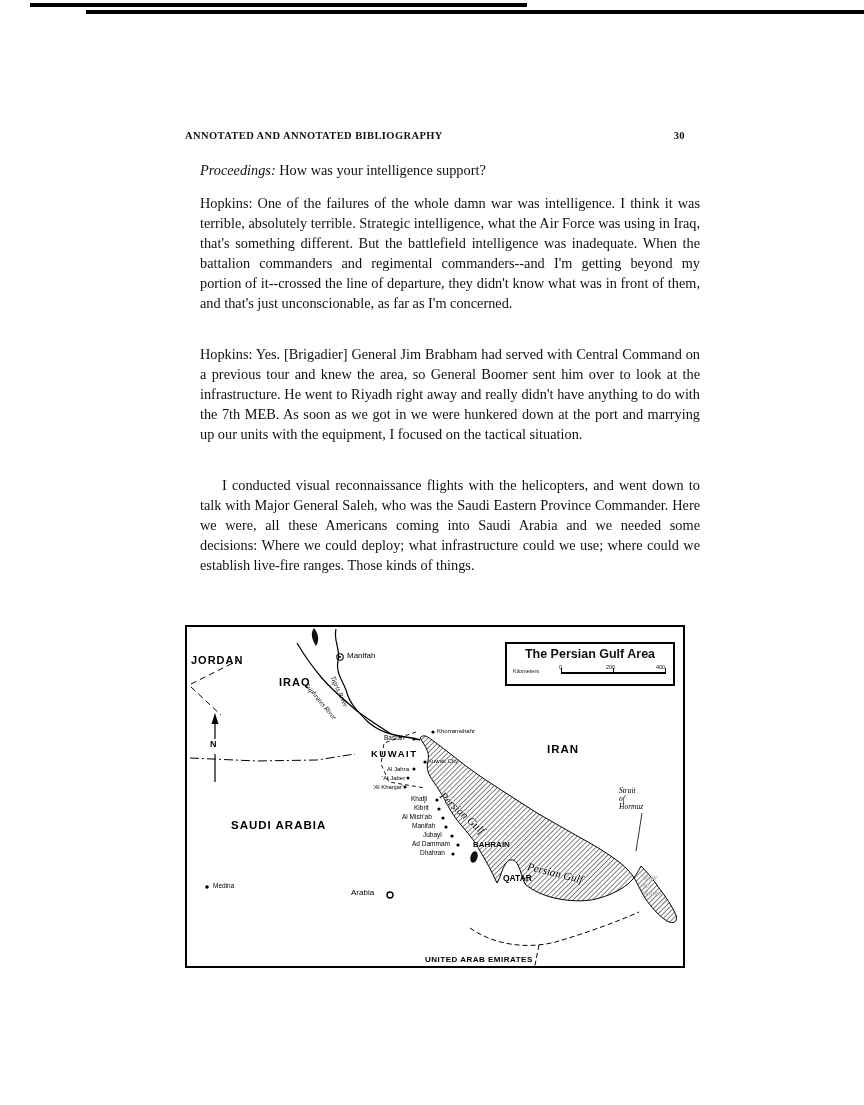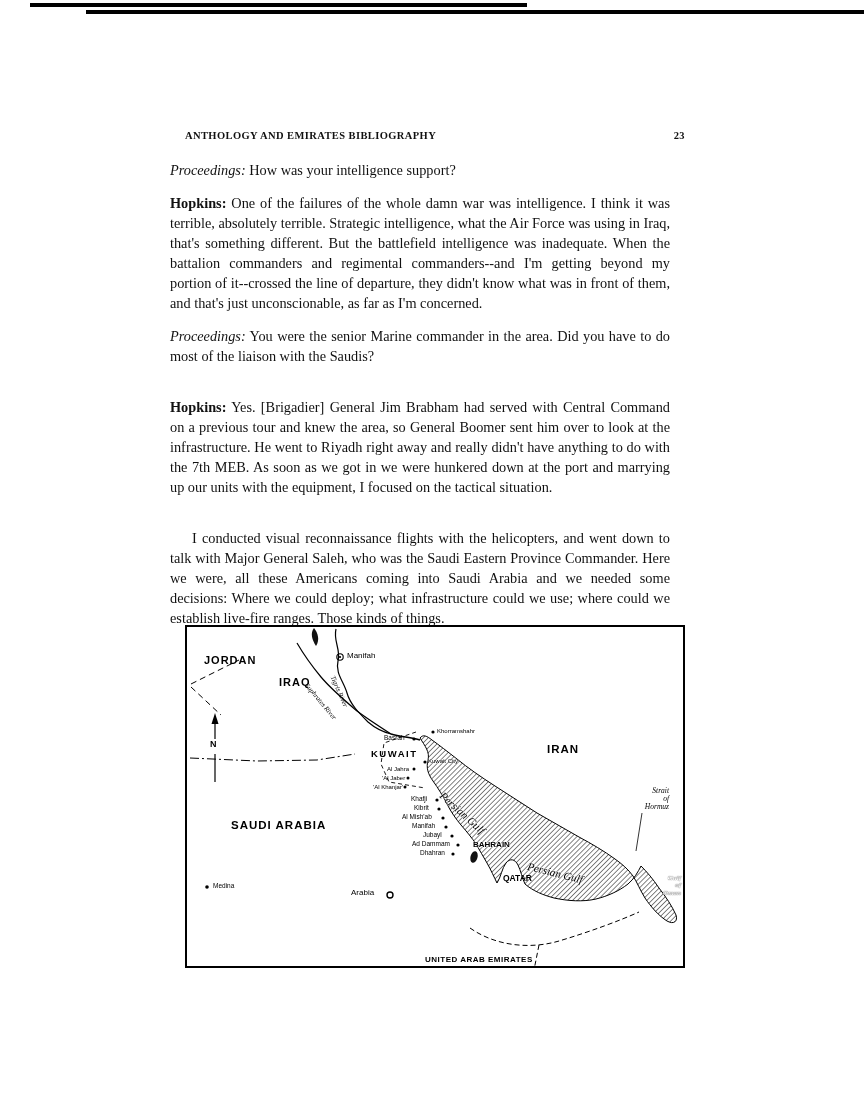--- a/index.html
+++ b/index.html
@@ -6,37 +6,37 @@
   html,body { width:864px; height:1105px; }
   body { position:relative; background:#ffffff; color:#111; font-family:"Liberation Serif", serif; overflow:hidden; }
 
   .scan-rule { position:absolute; background:#000; }
   .rule1 { left:30px; top:3px; width:497px; height:4px; }
   .rule2 { left:86px; top:10px; width:778px; height:4px; }
 
   .runhead { position:absolute; left:185px; top:130px; width:500px; display:flex; justify-content:space-between;
              font-size:10.5px; font-weight:bold; letter-spacing:0.4px; }
 
-  .textcol { position:absolute; left:170px; top:160px; width:500px; font-size:14.3px; line-height:20px; text-align:justify; }
+  .textcol { position:absolute; left:200px; top:160px; width:500px; font-size:14.3px; line-height:20px; text-align:justify; }
   .para { margin-bottom:13px; }
   .para.last { margin-bottom:0;margin-top:31px; }
   .sp-i { font-style:italic; }
-  .sp-b { font-weight:bold; }
+  .sp-b { font-weight:normal; }
   .indent { text-indent:22px; }
 
   
   .map { position:absolute; left:185px; top:625px; width:500px; height:343px; border:2px solid #000;
          background:#fff; overflow:hidden; font-family:"Liberation Sans", sans-serif; }
   .map svg { position:absolute; left:0; top:0; }
   .ml { position:absolute; white-space:nowrap; color:#000; line-height:1.05; }
   .country { font-weight:bold; font-size:11px; letter-spacing:1px; }
   .town { font-size:6.5px; }
   .town-sm { font-size:6px; }
   .water { font-family:"Liberation Serif", serif; font-style:italic; }
-  .pre { white-space:pre-line; text-align:right; }
+  .pre { white-space:pre-line; text-align:left; }
   .halo { text-shadow:0 0 2px #fff, 0 0 2px #fff; }
   .knockout { color:#fff; text-shadow:0 0 1px #000; font-weight:bold;font-family:Liberation Serif, serif; }
 
   .titlebox { position:absolute; left:318px; top:15px; width:170px; height:44px; border:2px solid #000; background:#fff; }
   .titlebox .t { text-align:center; font-weight:bold; font-size:12.5px; margin-top:3px; font-family:"Liberation Sans", sans-serif; }
   .scalebar { position:relative; height:18px; margin-top:2px; font-size:5.5px; font-family:"Liberation Sans", sans-serif; }
   .scalebar .km   { position:absolute; left:6px;  top:5px; }
   .scalebar .s0   { position:absolute; left:52px; top:1px; }
   .scalebar .s200 { position:absolute; left:99px; top:1px; }
   .scalebar .s400 { position:absolute; left:149px;top:1px; }
@@ -44,28 +44,27 @@
   .scalebar .tick { position:absolute; top:5px; width:1px; height:6px; background:#000; }
   .scalebar .tk1 { left:54px; } .scalebar .tk2 { left:106px; } .scalebar .tk3 { left:158px; }
 </style>
 </head>
 <body>
 
 <div class="scan-rule rule1"></div>
 <div class="scan-rule rule2"></div>
 
 <div class="runhead">
-  <span>ANTHOLOGY AND EMIRATES BIBLIOGRAPHY</span>
-  <span>23</span>
+  <span>ANNOTATED AND ANNOTATED BIBLIOGRAPHY</span>
+  <span>30</span>
 </div>
 
 <div class="textcol">
   <p class="para"><span class="sp-i">Proceedings:</span><span> How was your intelligence support?</span></p>
   <p class="para"><span class="sp-b">Hopkins:</span><span> One of the failures of the whole damn war was intelligence. I think it was terrible, absolutely terrible. Strategic intelligence, what the Air Force was using in Iraq, that's something different. But the battlefield intelligence was inadequate. When the battalion commanders and regimental commanders--and I'm getting beyond my portion of it--crossed the line of departure, they didn't know what was in front of them, and that's just unconscionable, as far as I'm concerned.</span></p>
-  <p class="para"><span class="sp-i">Proceedings:</span><span> You were the senior Marine commander in the area. Did you have to do most of the liaison with the Saudis?</span></p>
   <p class="para last"><span class="sp-b">Hopkins:</span><span> Yes. [Brigadier] General Jim Brabham had served with Central Command on a previous tour and knew the area, so General Boomer sent him over to look at the infrastructure. He went to Riyadh right away and really didn't have anything to do with the 7th MEB. As soon as we got in we were hunkered down at the port and marrying up our units with the equipment, I focused on the tactical situation.</span></p>
   <p class="para last indent"><span>I conducted visual reconnaissance flights with the helicopters, and went down to talk with Major General Saleh, who was the Saudi Eastern Province Commander. Here we were, all these Americans coming into Saudi Arabia and we needed some decisions: Where we could deploy; what infrastructure could we use; where could we establish live-fire ranges. Those kinds of things.</span></p>
 </div>
 
 <div class="map">
   <svg width="500" height="343" viewBox="0 0 500 343">
     <defs>
       <pattern id="hatch" width="3.5" height="3.5" patternTransform="rotate(45)" patternUnits="userSpaceOnUse">
         <line x1="0" y1="0" x2="0" y2="3.5" stroke="#1a1a1a" stroke-width="1.1"></line>
       </pattern>
@@ -128,23 +127,36 @@
         <circle cx="259" cy="200" r="1.6"></circle>
       <circle cx="265" cy="209" r="1.6"></circle>
         <circle cx="271" cy="218" r="1.6"></circle>
       <circle cx="266" cy="227" r="1.6"></circle>
         <circle cx="20" cy="260" r="1.8"></circle>
     </g>
 
     <circle cx="203" cy="268" r="3" fill="none" stroke="#000" stroke-width="1.4"></circle>
   </svg>
 
+  <div class="titlebox">
+    <div class="t">The Persian Gulf Area</div>
+    <div class="scalebar">
+      <span class="km">Kilometers</span>
+      <span class="s0">0</span>
+      <span class="s200">200</span>
+      <span class="s400">400</span>
+      <div class="bar"></div>
+      <div class="tick tk1"></div>
+      <div class="tick tk2"></div>
+      <div class="tick tk3"></div>
+    </div>
+  </div>
 
   <span class="ml" style="left:23px;top:113px;font-weight:bold;font-size:9px">N</span>
-  <span class="ml country" style="left:17px;top:28px">JORDAN</span>
+  <span class="ml country" style="left:4px;top:28px">JORDAN</span>
   <span class="ml country" style="left:92px;top:50px">IRAQ</span>
   <span class="ml" style="left:160px;top:25px;font-size:8px">Manifah</span>
   <span class="ml water" style="left:148px;top:48px;font-size:7px;transform:rotate(66deg);transform-origin:left top">Tigris River</span>
   <span class="ml water" style="left:121px;top:55px;font-size:7px;transform:rotate(50deg);transform-origin:left top">Euphrates River</span>
   <span class="ml town-sm" style="left:250px;top:101px">Khorramshahr</span>
   <span class="ml town" style="left:197px;top:108px">Basrah</span>
   <span class="ml" style="left:184px;top:122px;font-weight:bold;font-size:9.5px;letter-spacing:1.5px">KUWAIT</span>
   <span class="ml town-sm halo" style="left:241px;top:131px">Kuwait City</span>
   <span class="ml town-sm" style="left:200px;top:139px">Al Jahra</span>
   <span class="ml town-sm" style="left:195px;top:148px">'Al Jaber</span>

